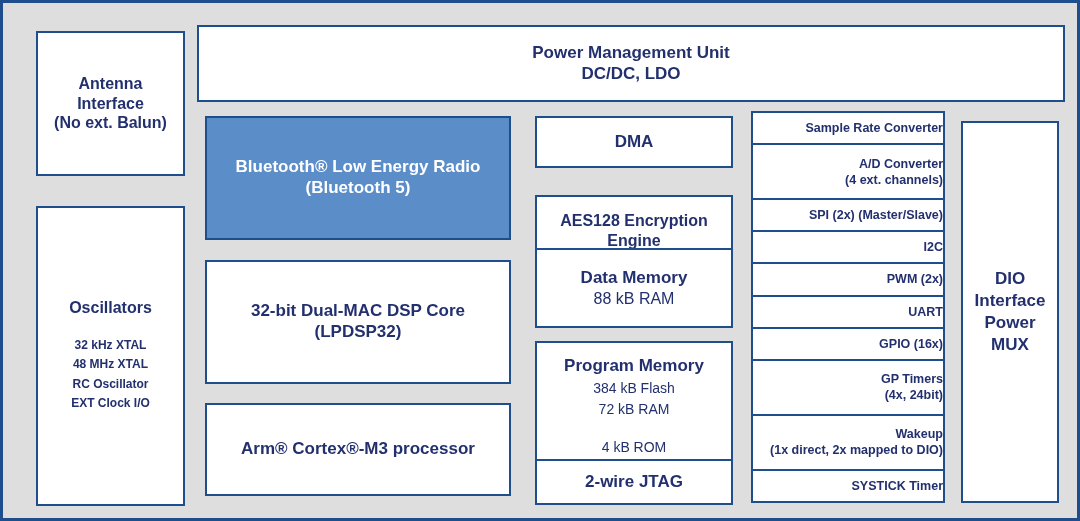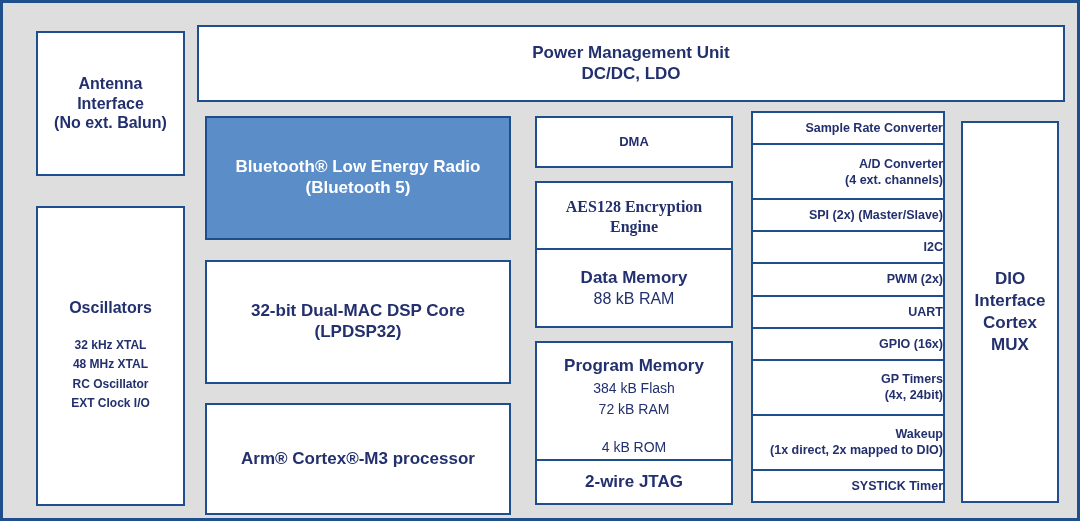--- a/index.html
+++ b/index.html
@@ -60,26 +60,26 @@
     background: #5b8dc8;
     border: 2px solid #1f4e8c;
     color: #ffffff;
     font-size: 17px;
   }
   #dsp-core {
     left: 202px; top: 257px; width: 306px; height: 124px;
     font-size: 17px;
   }
   #cortex-m3 {
-    left: 202px; top: 400px; width: 306px; height: 112px;
-    font-size: 17px;
-  }
-  
-  #dma { left: 532px; top: 113px; width: 198px; height: 52px; font-size: 13px; }
-  #aes128 { left: 532px; top: 178px; width: 198px; height: 72px; font-size: 16px; font-family: Liberation Serif, serif; }
+    left: 202px; top: 400px; width: 306px; height: 93px;
+    font-size: 17px;
+  }
+  
+  #dma { left: 532px; top: 113px; width: 198px; height: 52px; font-size: 17px; }
+  #aes128 { left: 532px; top: 192px; width: 198px; height: 72px; font-size: 16px; }
   #data-memory { left: 532px; top: 245px; width: 198px; height: 80px; }
   #data-memory .ttl { font-size: 17px; }
   #data-memory .sub-light { font-size: 16px; }
   #program-memory { left: 532px; top: 338px; width: 198px; height: 131px; }
   #program-memory .ttl { font-size: 17px; margin-bottom: 2px; }
   #program-memory .sub-light { font-size: 14px; line-height: 1.45; }
   #program-memory .rom { margin-top: 18px; }
   #jtag { left: 532px; top: 456px; width: 198px; height: 46px; font-size: 17px; }
   
   #peripherals {
@@ -211,17 +211,17 @@
       <div>(1x direct, 2x mapped to DIO)</div>
     </div>
     <div class="periph-row">
       <div>SYSTICK Timer</div>
     </div>
   </div>
 
   <div class="blk" id="dio-mux">
     <div class="ttl">DIO</div>
     <div class="ttl">Interface</div>
-    <div class="ttl">Cortex</div>
+    <div class="ttl">Power</div>
     <div class="ttl">MUX</div>
   </div>
 
 </div>
 
 </body></html>

